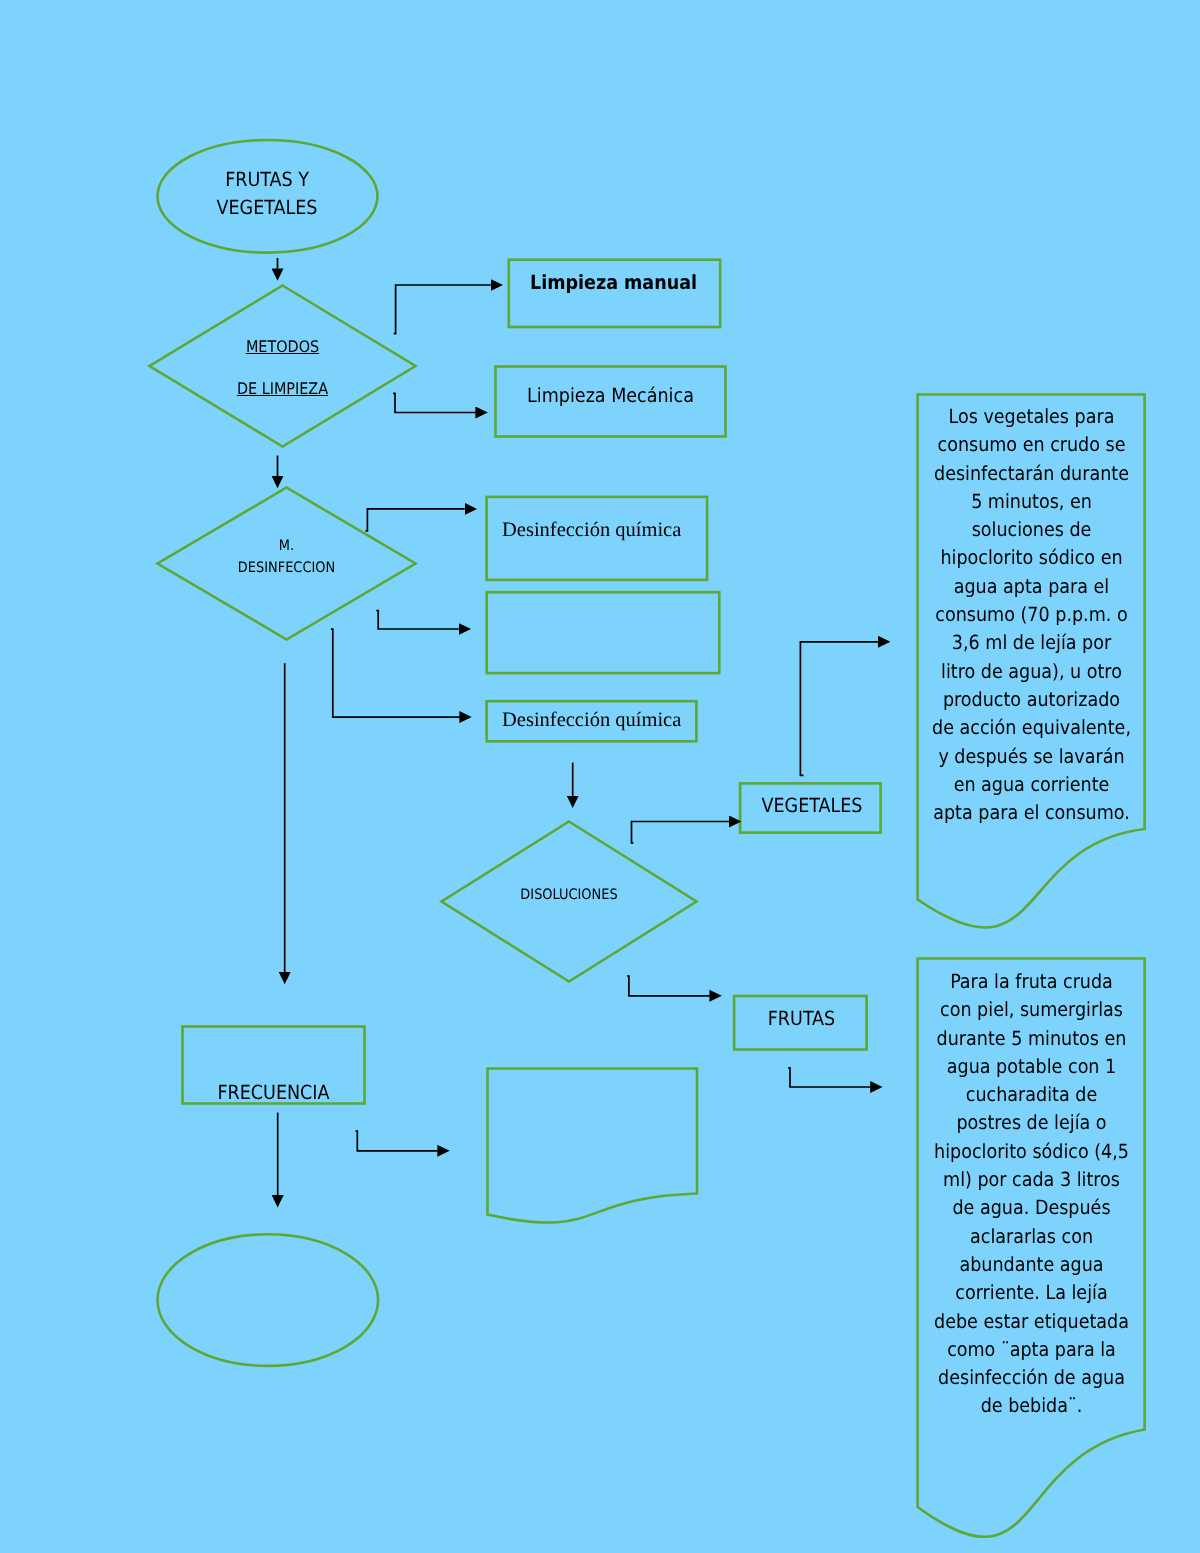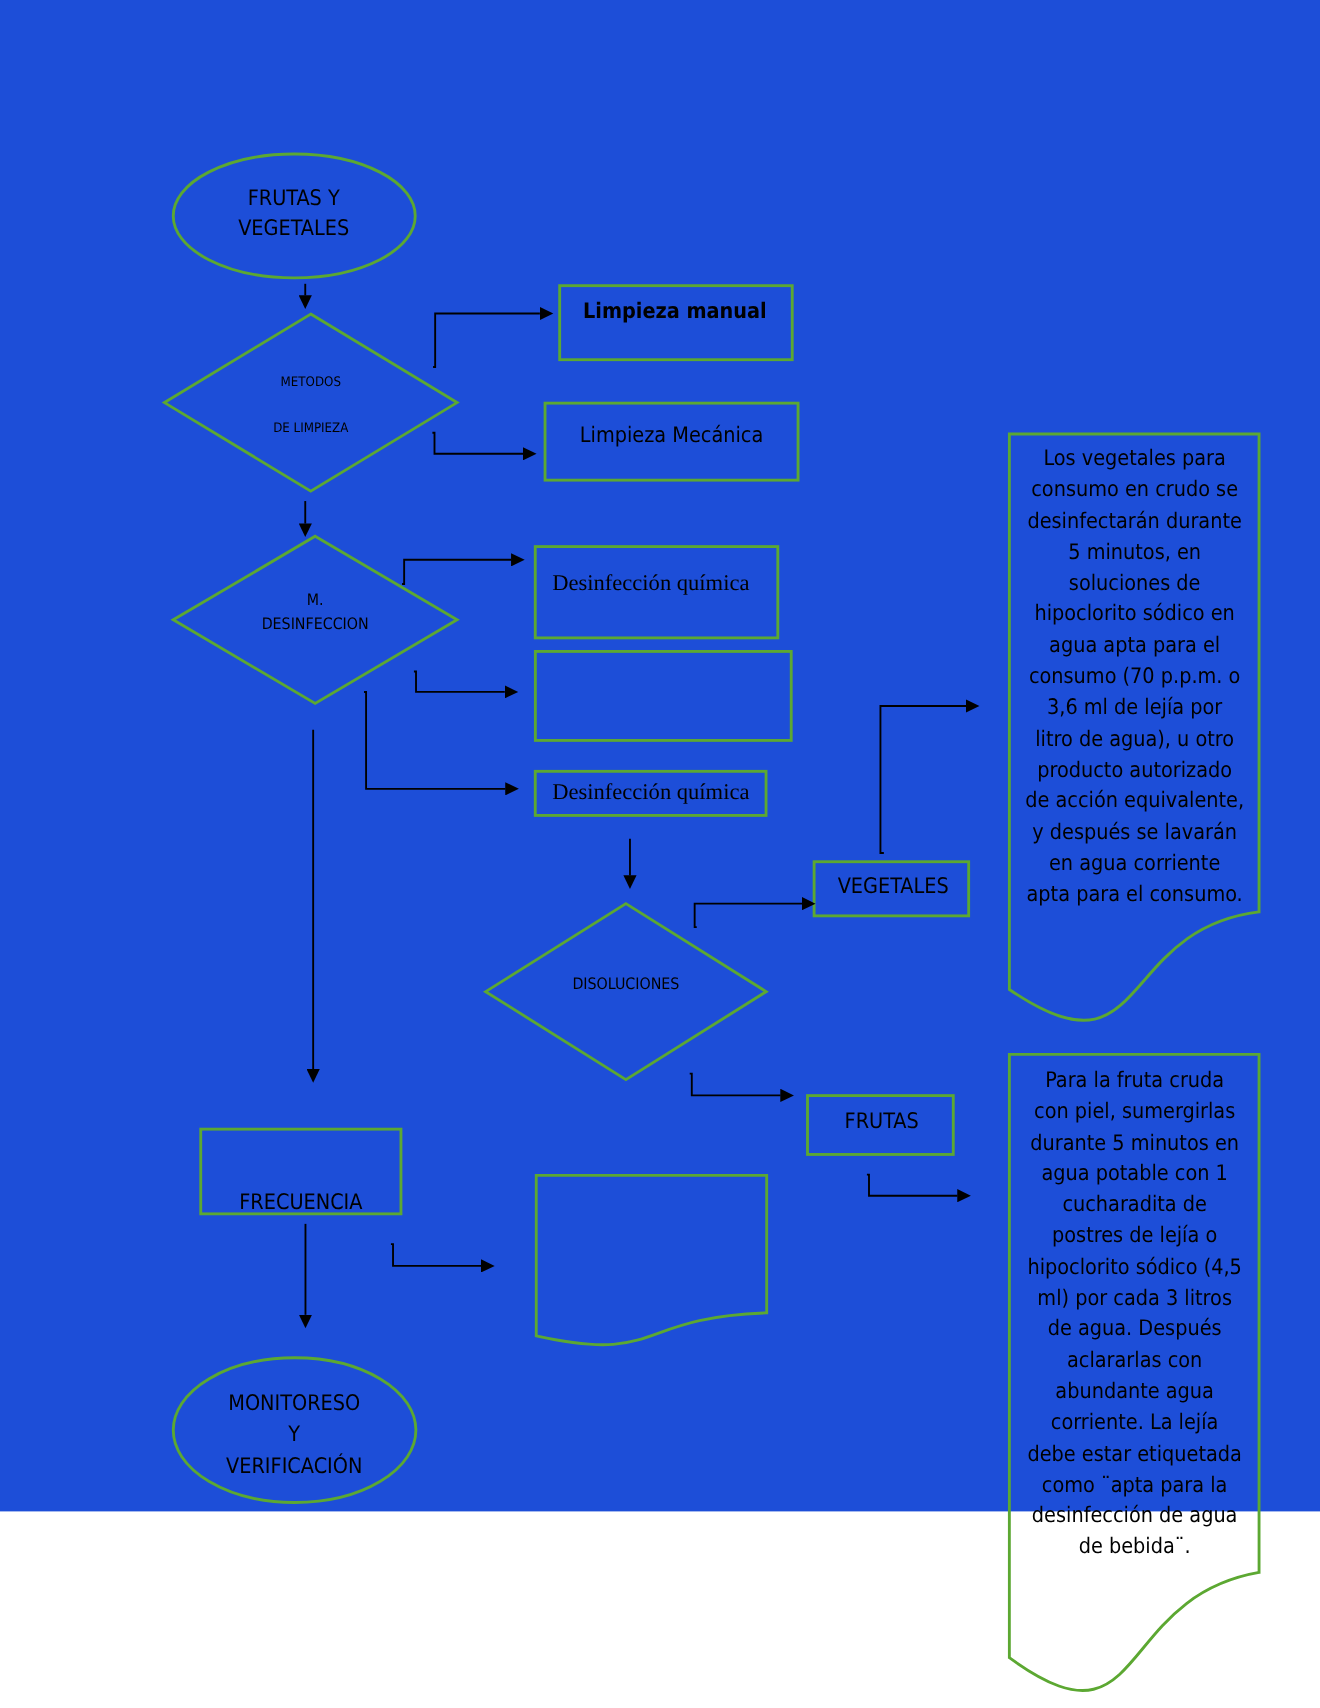--- a/index.html
+++ b/index.html
@@ -1,26 +1,26 @@
 <!DOCTYPE html>
 <html><head>
 <meta charset="utf-8">
 <style>
   html,body{margin:0;padding:0;background:#ffffff;}
   body{width:1200px;height:1553px;position:relative;overflow:hidden;
        font-family:"DejaVu Sans", sans-serif;font-stretch:condensed;
        -webkit-font-smoothing:antialiased;text-rendering:geometricPrecision;}
-  #page{position:absolute;left:0;top:0;width:1200px;height:1374px;background:#1d4ed8;}
+  #page{position:absolute;left:0;top:0;width:1200px;height:1553px;background:#7dd3fc;}
   svg#shapes{position:absolute;left:0;top:0;width:1200px;height:1553px;display:block;}
   .lbl{position:absolute;color:#000;text-align:center;white-space:pre;
        font-family:"DejaVu Sans", sans-serif;font-stretch:condensed;
        font-size:19.5px;line-height:28.3px;
        transform:translateZ(0);-webkit-font-smoothing:antialiased;}
   .small{font-size:14.4px;line-height:22px;}
-  .med{font-size:12px;line-height:20.85px;}
+  .med{font-size:16px;line-height:20.85px;text-decoration:underline;}
   .serif{font-family:"Liberation Serif", serif;font-stretch:normal;
          font-size:20.5px;line-height:24.6px;}
 </style>
 </head>
 <body>
 
 <div id="page">
 
 <svg id="shapes" viewBox="0 0 1200 1553">
   <defs>
@@ -90,23 +90,20 @@
 <div class="lbl serif" style="left:502px;top:708px;width:222px;text-align:left;">Desinfección química</div>
 
 <div class="lbl small" style="left:440px;top:884px;width:258px;">DISOLUCIONES</div>
 
 <div class="lbl" style="left:740.5px;top:791.5px;width:143px;">VEGETALES</div>
 
 <div class="lbl" style="left:734px;top:1004.5px;width:135px;">FRUTAS</div>
 
 <div class="lbl" style="left:181px;top:1079px;width:185px;">FRECUENCIA</div>
 
-<div class="lbl" style="left:157px;top:1262px;width:221px;">MONITORESO
-Y
-VERIFICACIÓN</div>
 
 
 <div class="lbl" style="left:918px;top:403px;width:227px;">Los vegetales para
 consumo en crudo se
 desinfectarán durante
 5 minutos, en
 soluciones de
 hipoclorito sódico en
 agua apta para el
 consumo (70 p.p.m. o

